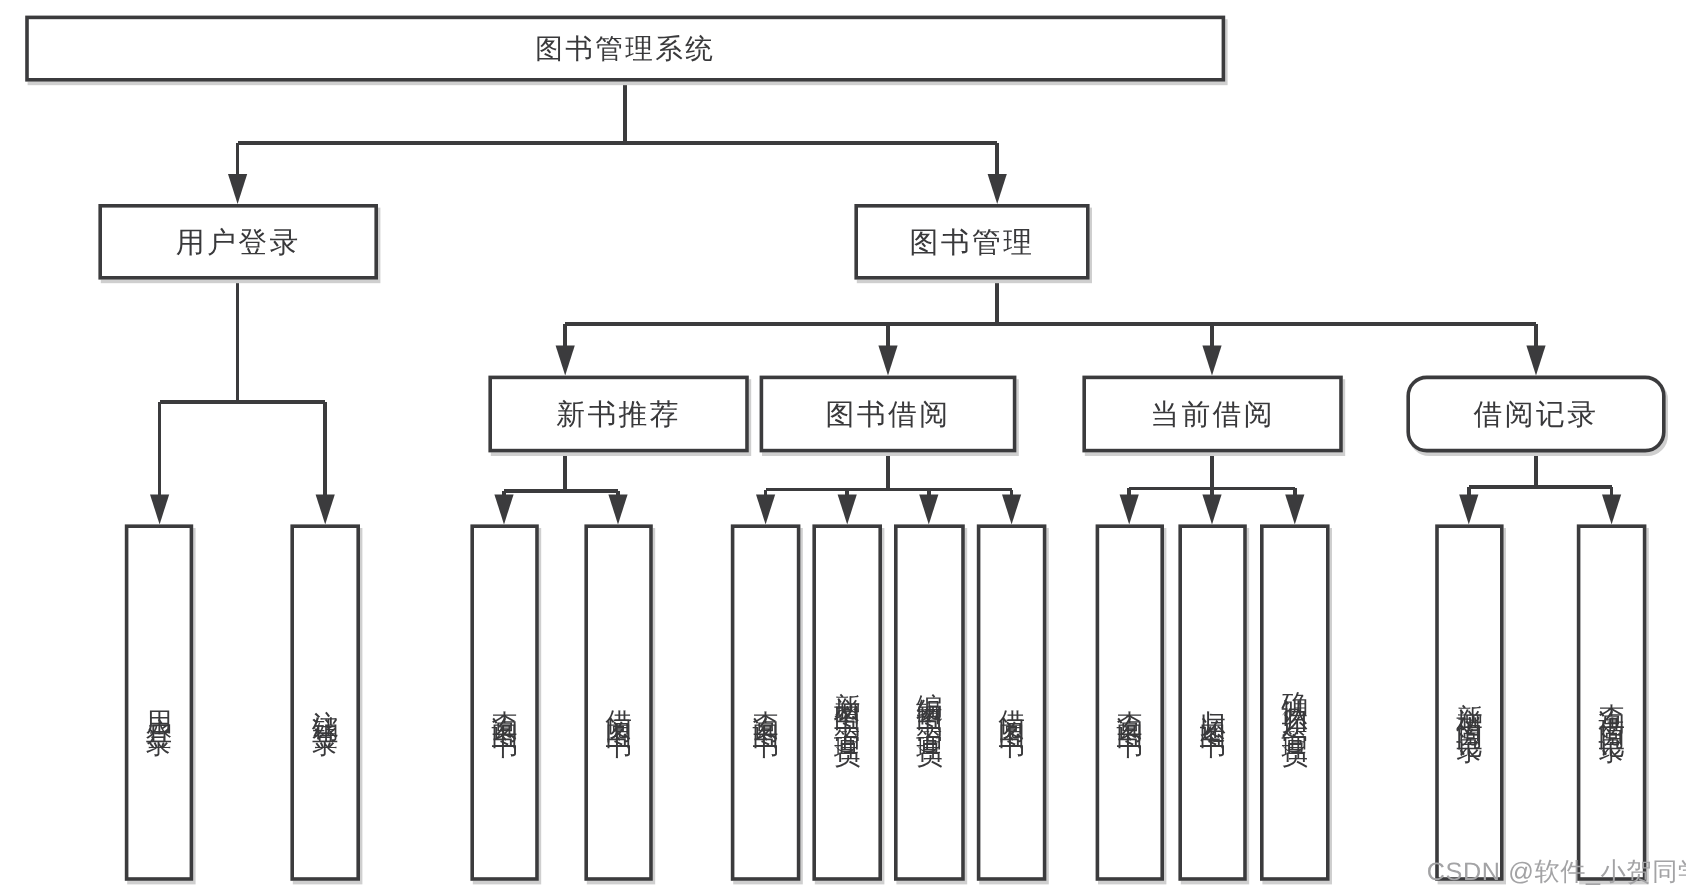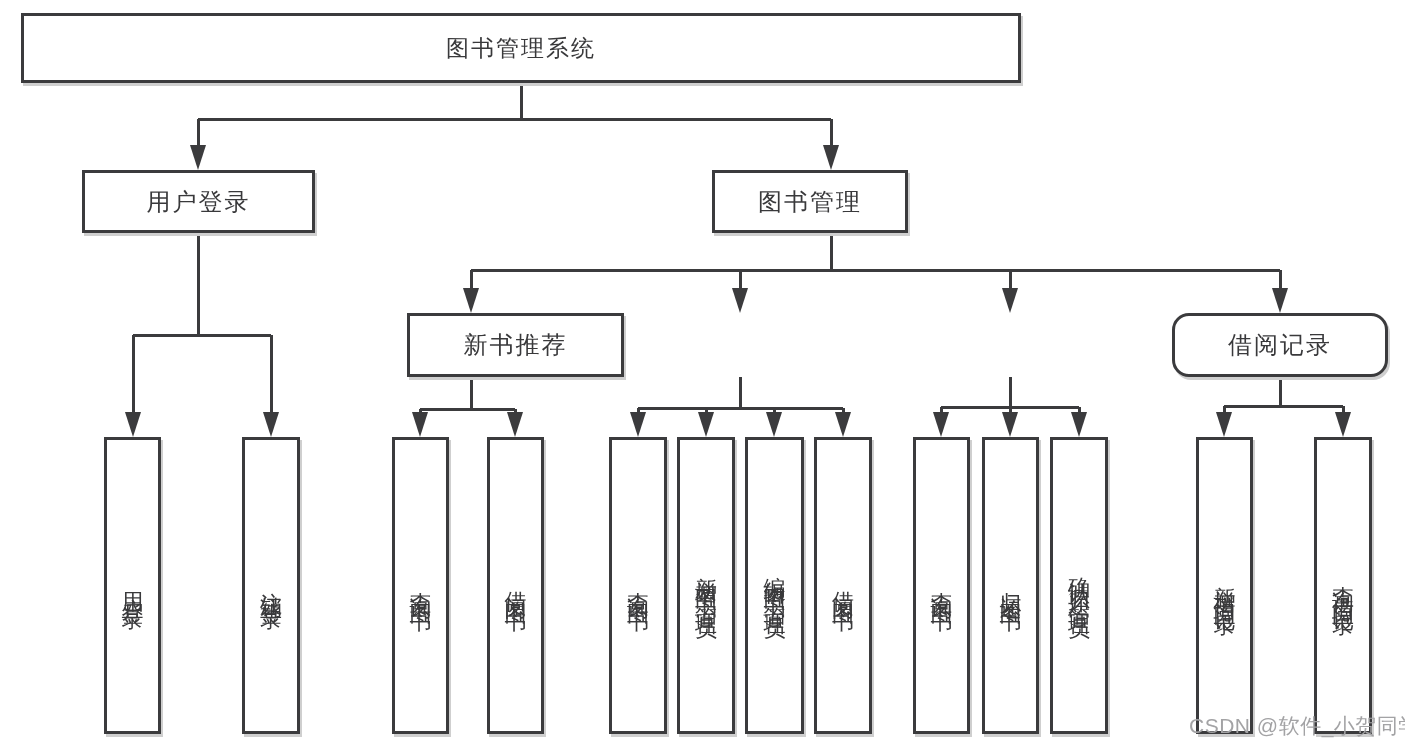--- a/index.html
+++ b/index.html
@@ -78,33 +78,39 @@
       <polygon points="766,412 782,412 774,437"></polygon>
       <polygon points="835,412 851,412 843,437"></polygon>
       <polygon points="933,412 949,412 941,437"></polygon>
       <polygon points="1002,412 1018,412 1010,437"></polygon>
       <polygon points="1071,412 1087,412 1079,437"></polygon>
       <polygon points="1216,412 1232,412 1224,437"></polygon>
       <polygon points="1335,412 1351,412 1343,437"></polygon>
     </g>
   </svg>
 
-  <div class="node hbox root" style="left:21px;top:13px;width:1000px;height:70px;">
+  <div class="node hbox root" style="left:21px;top:13px;width:1000px;height:55px;">
     <span>图书管理系统</span>
   </div>
 
   <div class="node hbox" style="left:82px;top:170px;width:233px;height:63px;">
     <span>用户登录</span>
   </div>
   <div class="node hbox" style="left:712px;top:170px;width:196px;height:63px;">
     <span>图书管理</span>
   </div>
 
   <div class="node hbox" style="left:363px;top:313px;width:217px;height:64px;margin-left:44px;">
     <span>新书推荐</span>
+  </div>
+  <div class="node hbox" style="left:633px;top:313px;width:214px;height:64px;">
+    <span>图书借阅</span>
+  </div>
+  <div class="node hbox" style="left:902px;top:313px;width:217px;height:64px;">
+    <span>当前借阅</span>
   </div>
   <div class="node hbox" style="left:1172px;top:313px;width:216px;height:64px;border-radius:17px;">
     <span>借阅记录</span>
   </div>
 
   <div class="node vbox" style="left:104px;top:437px;width:57px;height:297px;">
     <span>用户登录</span>
   </div>
   <div class="node vbox" style="left:242px;top:437px;width:58px;height:297px;">
     <span>注销登录</span>

